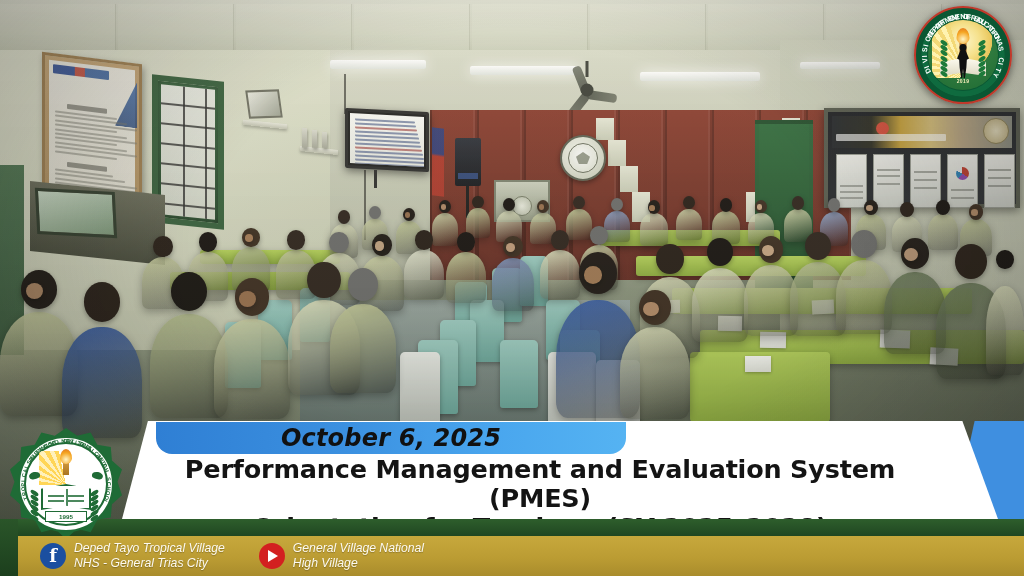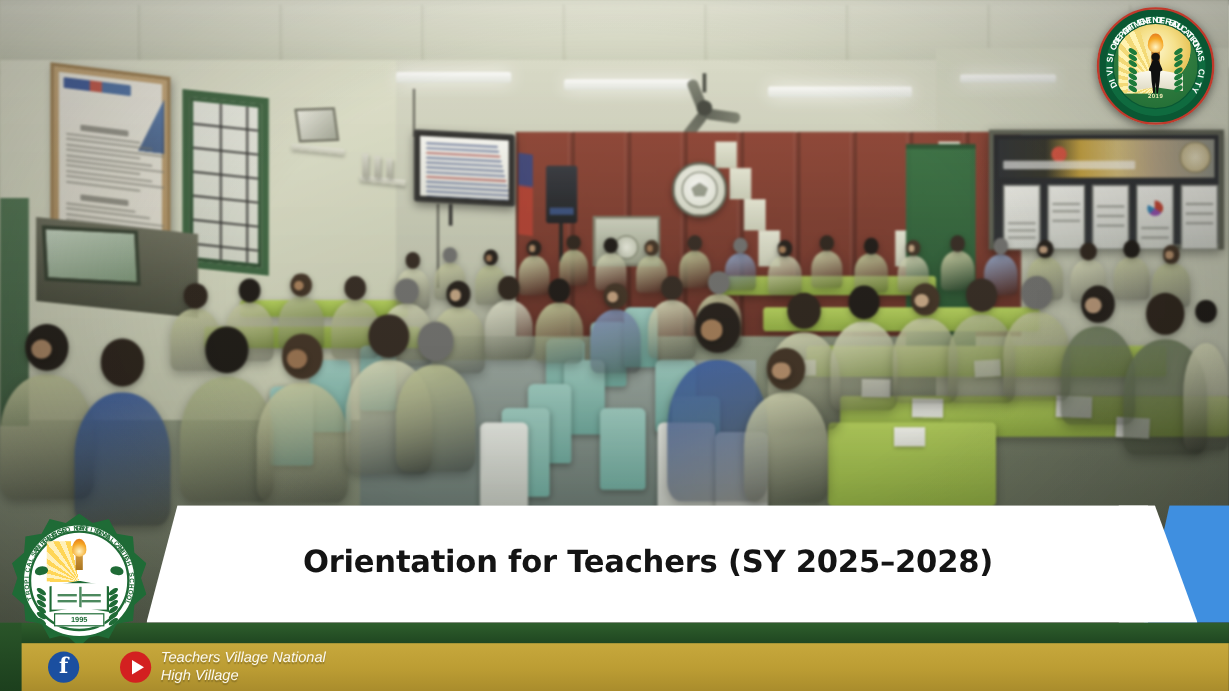--- a/index.html
+++ b/index.html
@@ -716,22 +716,26 @@
         <span class="ds-ch" style="transform: rotate(230.727deg) translate(0px, 42px) rotate(180deg);">I</span>
         <span class="ds-ch" style="transform: rotate(236.364deg) translate(0px, 42px) rotate(180deg);">O</span>
         <span class="ds-ch" style="transform: rotate(242deg) translate(0px, 42px) rotate(180deg);">N</span>
       </div>
   </div>
 
   <div class="card-notch"></div>
   <div class="card"></div>
   <div class="card-notch-inner"></div>
 
+  <div class="date-banner">
+    <span class="date-text">October 6, 2025</span>
+  </div>
 
   <div class="card-title">
+    <div>Performance Management and Evaluation System (PMES)</div>
     <div>Orientation for Teachers (SY 2025–2028)</div>
   </div>
 
   <div class="school-logo">
     <div class="sl-star"></div>
     <div class="sl-disc"></div>
     <div class="sl-ring"></div>
     <div class="sl-rays"></div>
     <div class="sl-torch"></div>
     <div class="sl-flame"></div>
@@ -839,30 +843,34 @@
 
   <div class="green-strip"></div>
   <div class="foot-left-edge"></div>
 
   <div class="footer">
 
     <div class="fitem" style="margin-left:40px;">
       <div class="fi-icon">
         <div class="fb-circle">f</div>
       </div>
+      <div class="fi-text">
+        <div>Deped Tayo Tropical Village</div>
+        <div>NHS - General Trias City</div>
+      </div>
     </div>
 
     <div class="fitem" style="margin-left:34px;">
       <div class="fi-icon">
         <div class="yt-circle">
             <div class="yt-tri"></div>
           </div>
       </div>
       <div class="fi-text">
-        <div>Teachers Village National</div>
+        <div>General Village National</div>
         <div>High Village</div>
       </div>
     </div>
 
 
 
   </div>
 </div>
 
 </body></html>

